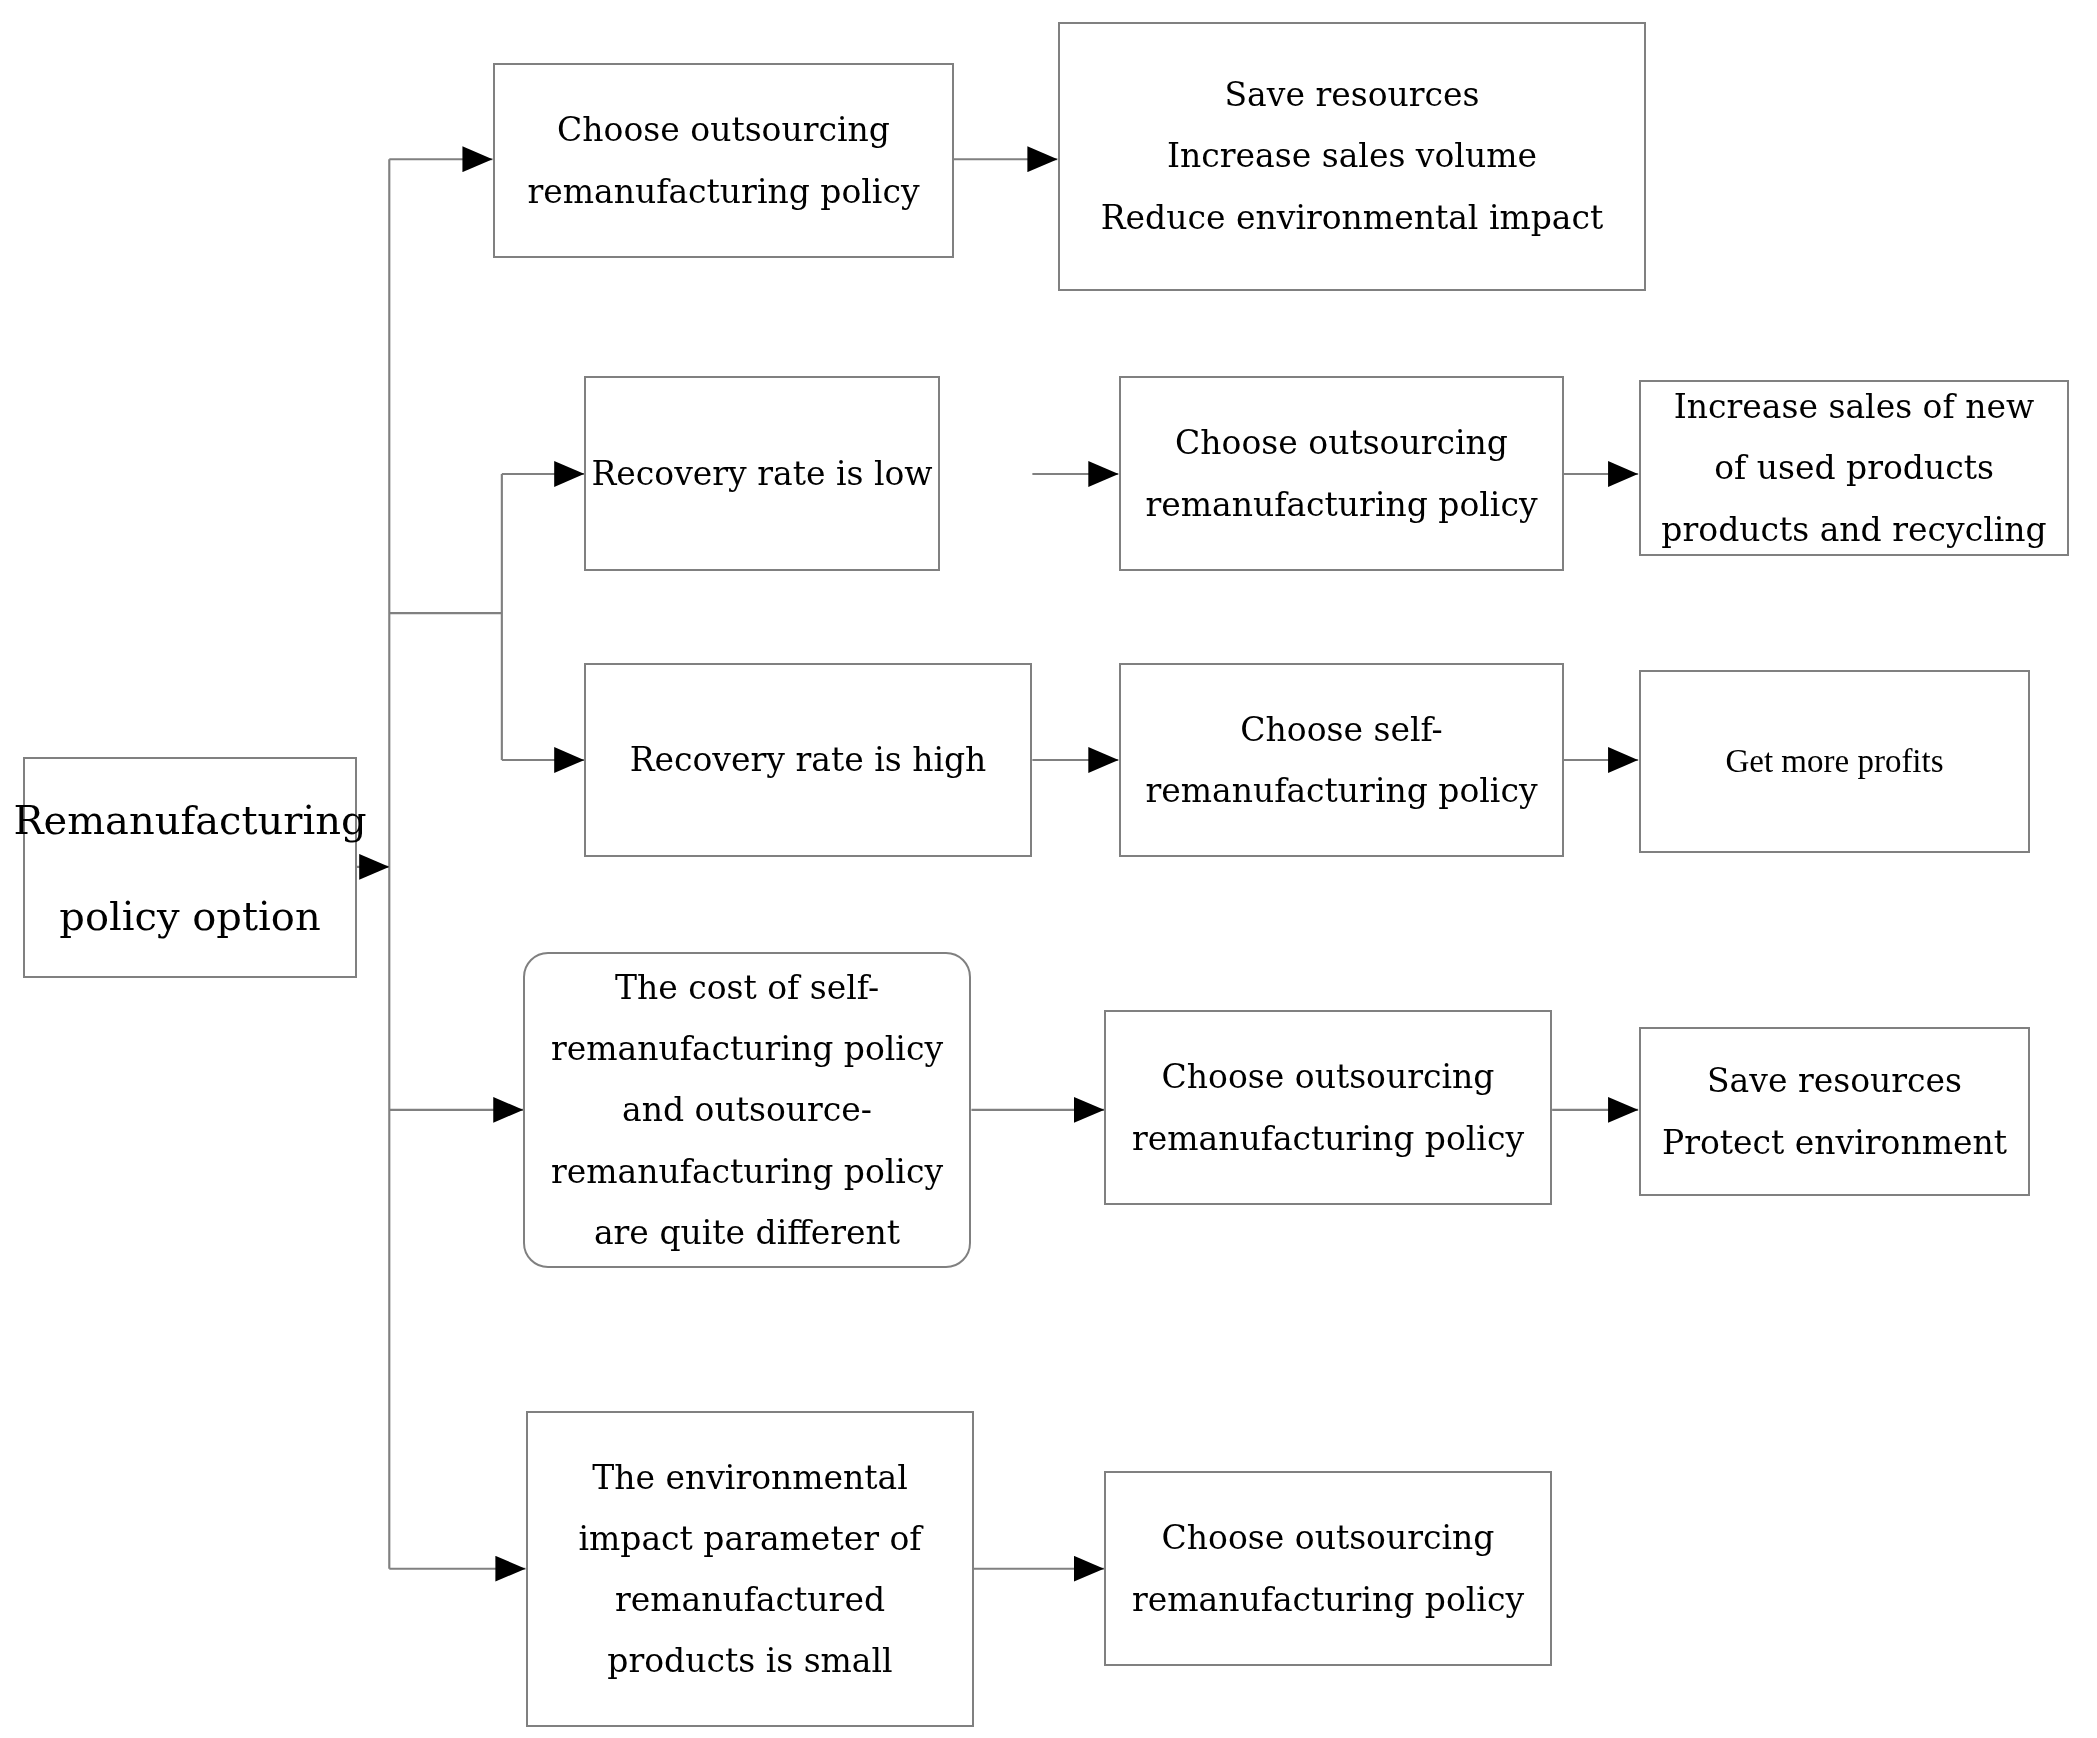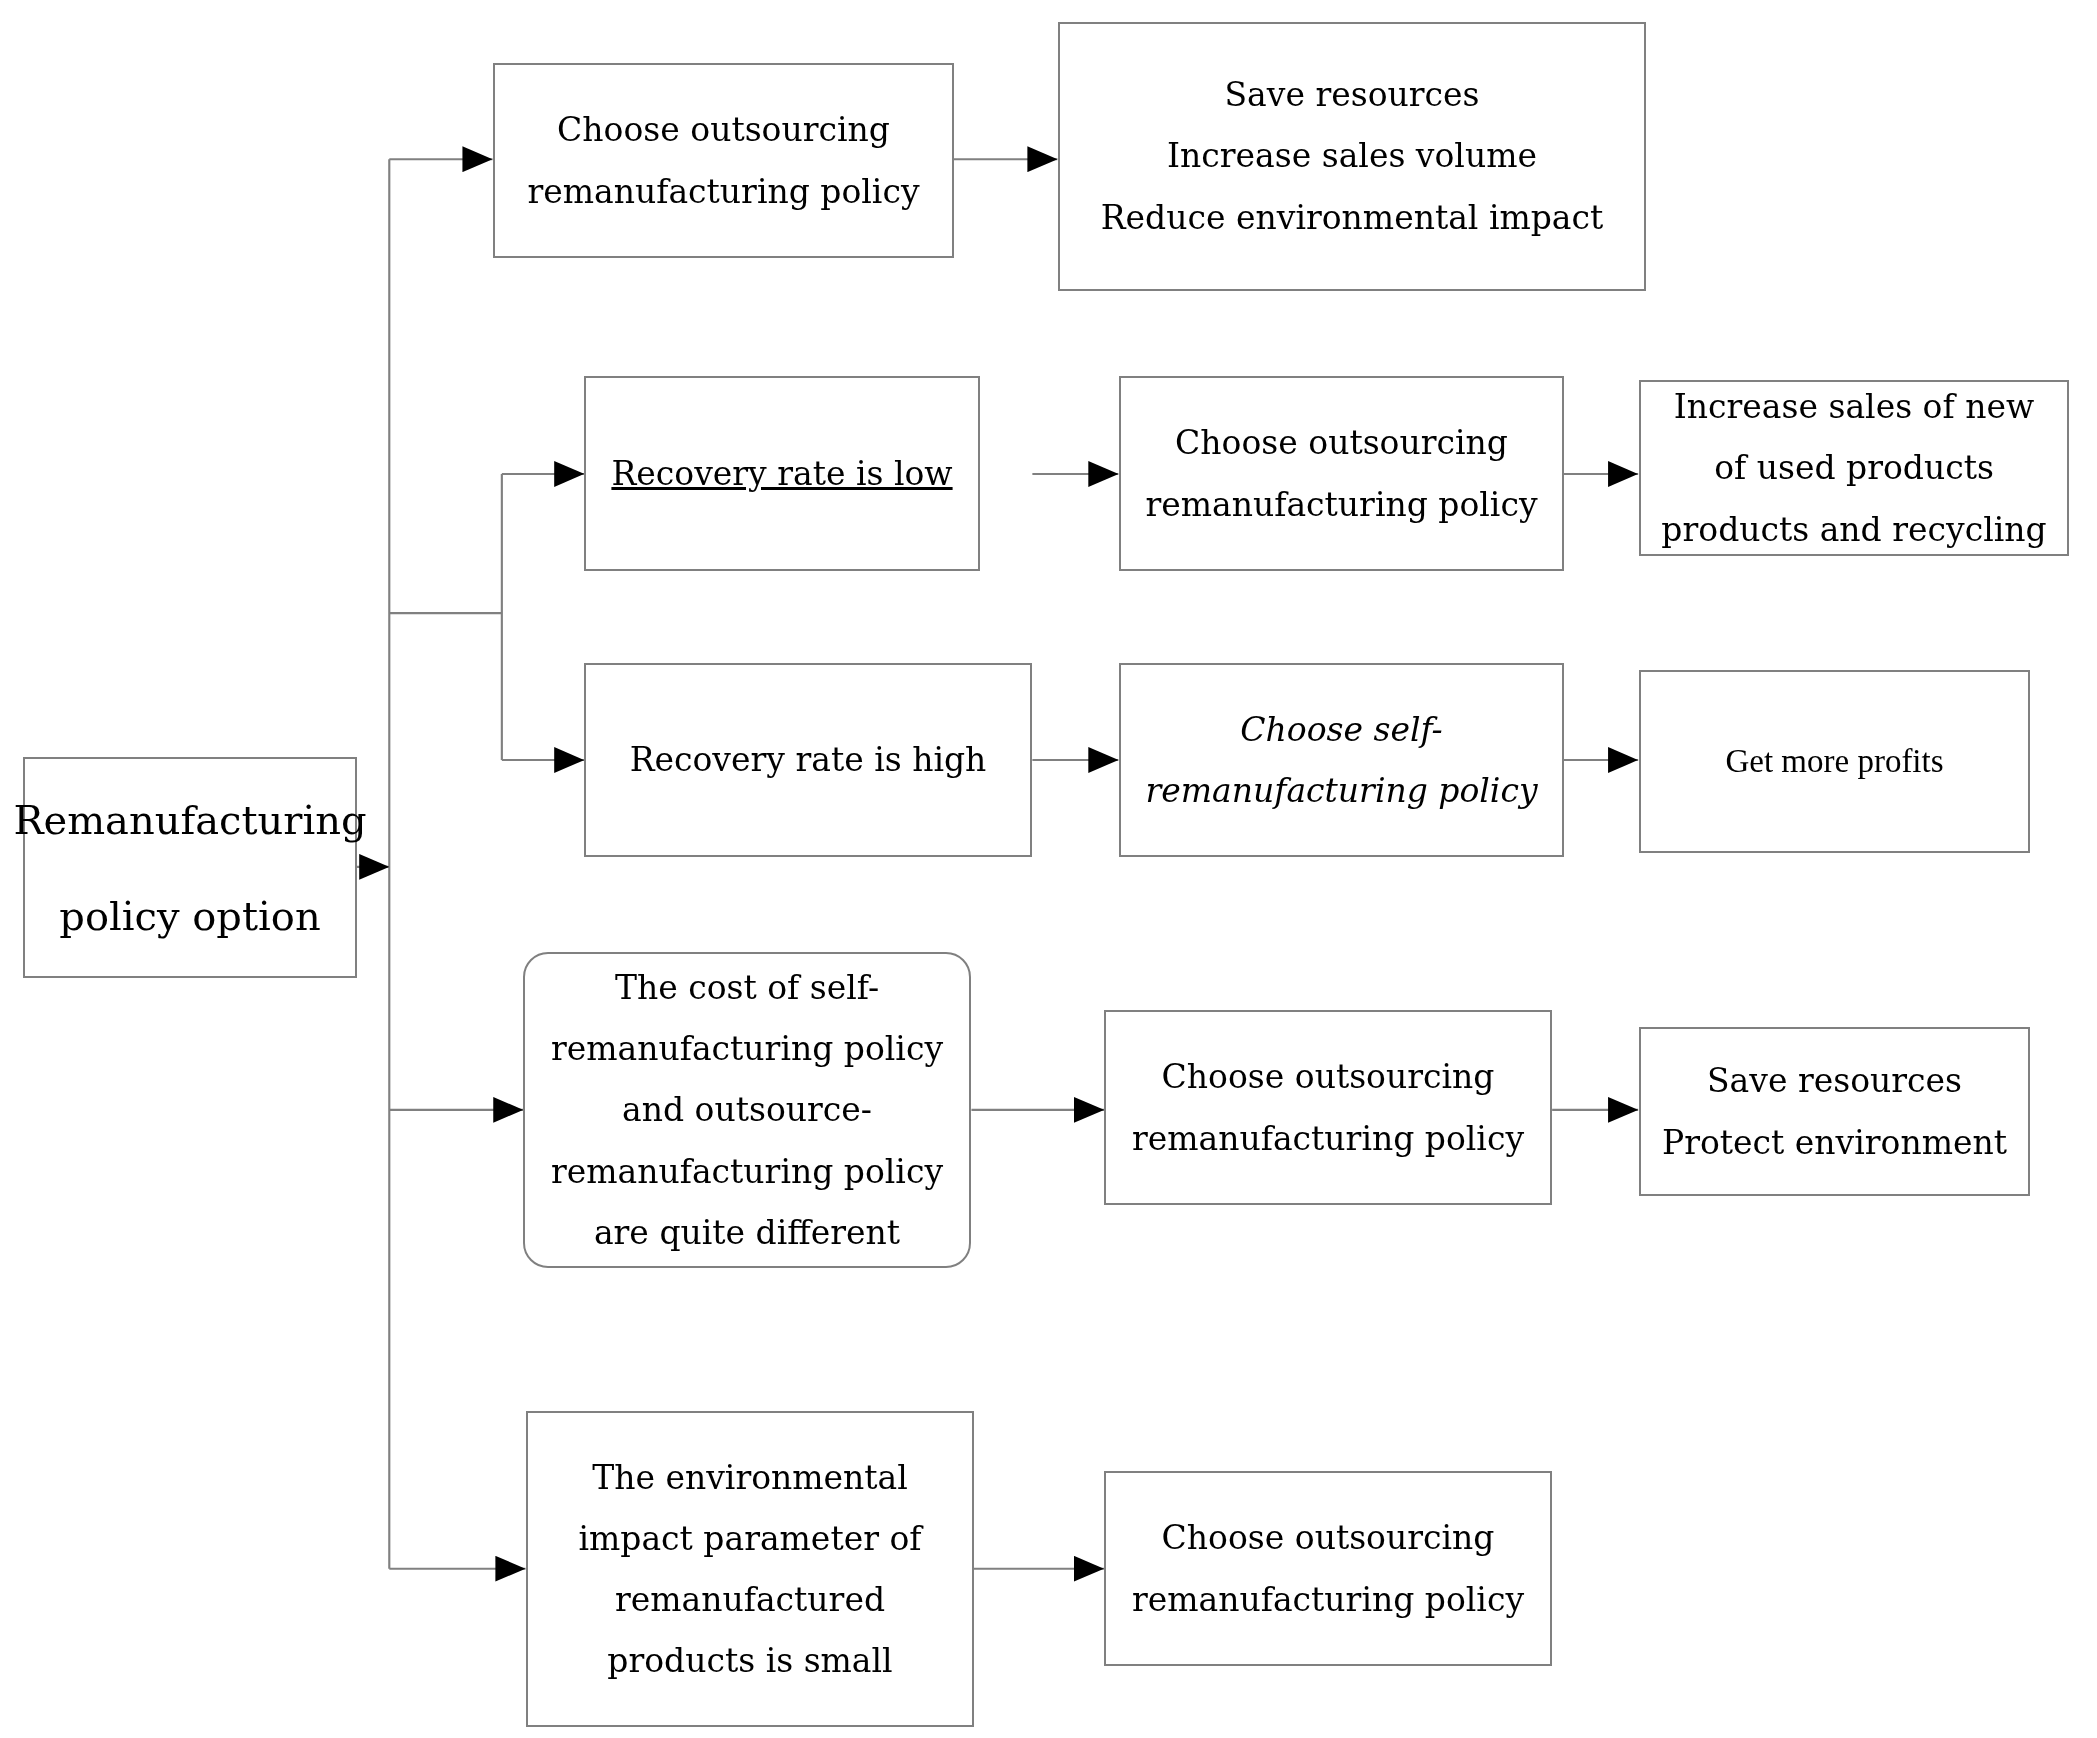--- a/index.html
+++ b/index.html
@@ -86,37 +86,37 @@
   <div class="node" style="left:493px; top:63px; width:461px; height:195px;">
     <span class="ln">Choose outsourcing</span>
     <span class="ln">remanufacturing policy</span>
   </div>
   <div class="node" style="left:1058px; top:21.5px; width:588px; height:269px;">
     <span class="ln">Save resources</span>
     <span class="ln">Increase sales volume</span>
     <span class="ln">Reduce environmental impact</span>
   </div>
 
-  <div class="node" style="left:584px; top:376px; width:396px; height:195px;text-decoration:underline;">
+  <div class="node" style="left:584px; top:376px; width:356px; height:195px;">
     <span class="ln">Recovery rate is low</span>
   </div>
   <div class="node" style="left:1119px; top:376px; width:445px; height:195px;">
     <span class="ln">Choose outsourcing</span>
     <span class="ln">remanufacturing policy</span>
   </div>
   <div class="node" style="left:1639px; top:380px; width:430px; height:176px;">
     <span class="ln">Increase sales of new</span>
     <span class="ln">of used products</span>
     <span class="ln">products and recycling</span>
   </div>
 
   <div class="node" style="left:584px; top:663px; width:448px; height:194px;">
     <span class="ln">Recovery rate is high</span>
   </div>
-  <div class="node" style="left:1119px; top:663px; width:445px; height:194px;font-style:italic;">
+  <div class="node" style="left:1119px; top:663px; width:445px; height:194px;">
     <span class="ln">Choose self-</span>
     <span class="ln">remanufacturing policy</span>
   </div>
   <div class="node" style="left:1639px; top:670px; width:391px; height:183px;font-family:Liberation Serif, serif;">
     <span class="ln">Get more profits</span>
   </div>
 
   <div class="node" style="left:523px; top:952px; width:448px; height:316px;border-radius:25px;">
     <span class="ln">The cost of self-</span>
     <span class="ln">remanufacturing policy</span>

